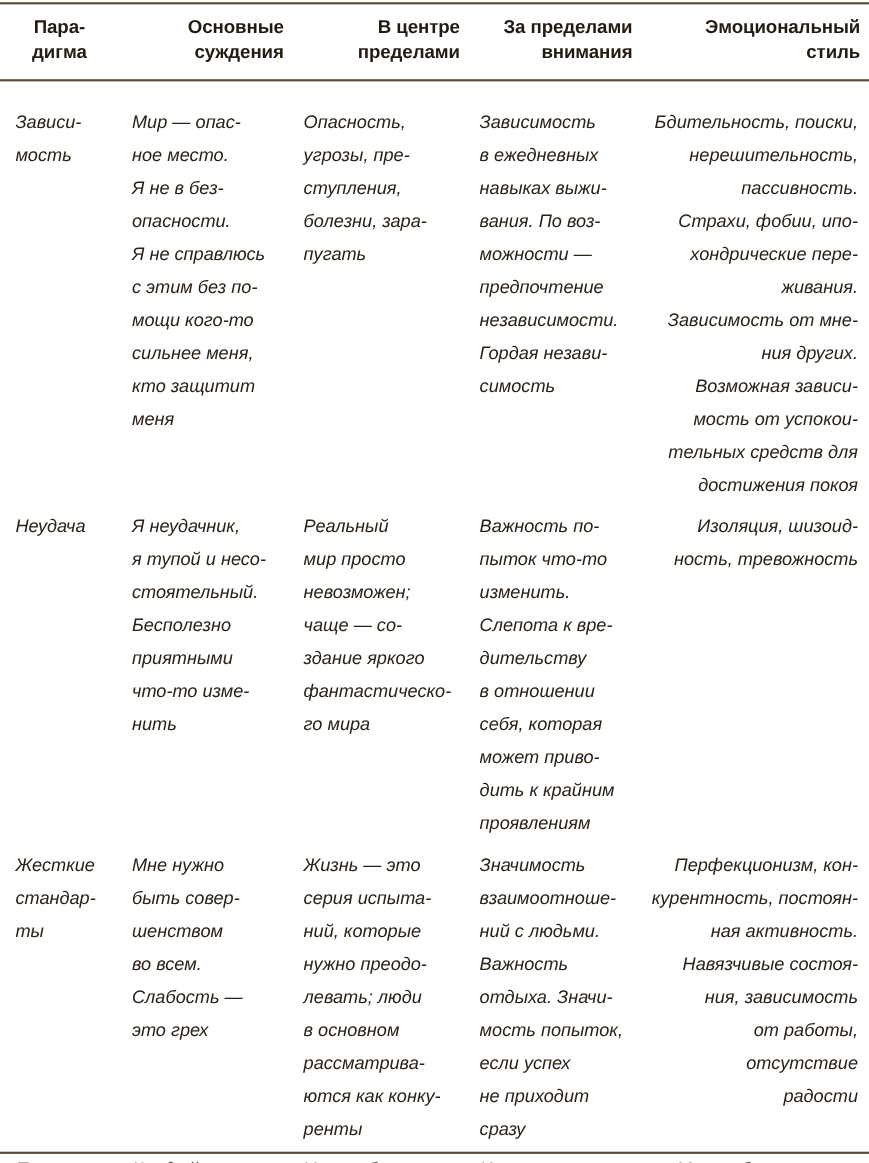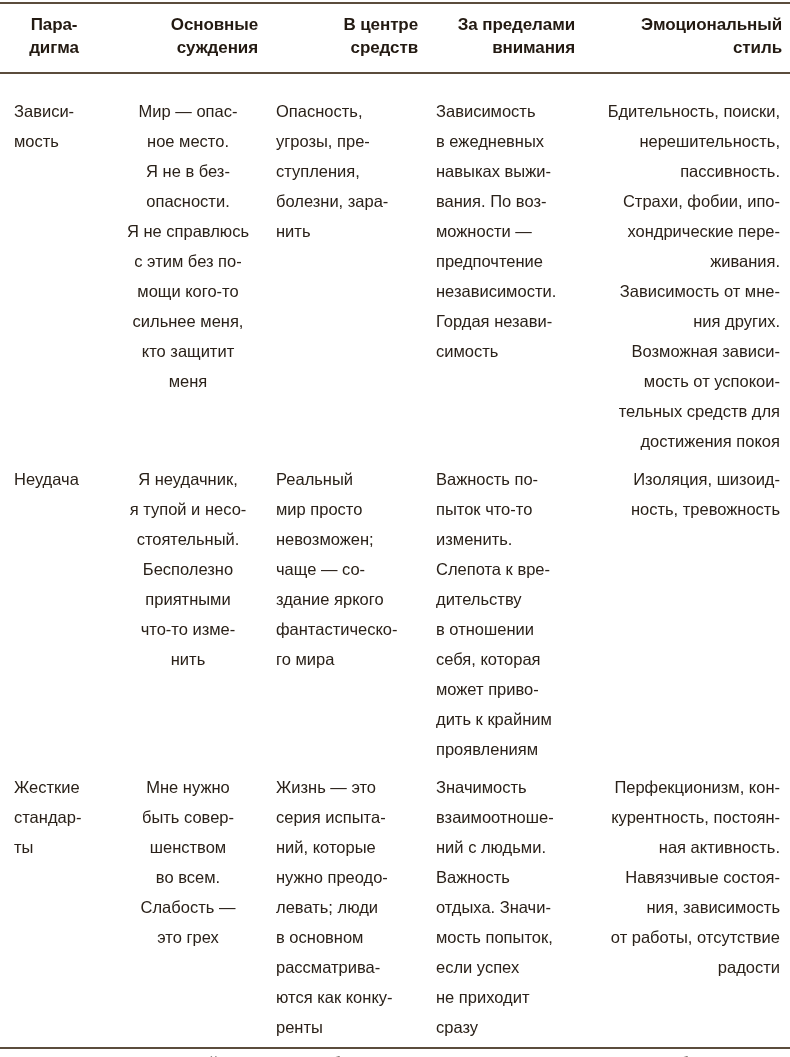--- a/index.html
+++ b/index.html
@@ -65,29 +65,30 @@
 
   tbody td {
     vertical-align: top;
     text-align: left;
     font-size: 16.5px;
     line-height: 30px;
     color: #2a2119;
     padding: 0 10px 0 0;
     border: 0;
     white-space: pre-line;
+    font-style: italic;
   }
 
   tbody tr.row-1 td { height: 285px; padding-top: 24px; }
   tbody tr.row-2 td { height: 240px; padding-top: 8px; }
   tbody tr.row-3 td { height: 228px; padding-top: 8px; }
   tbody tr.row-4 td { height: 190px; padding-top: 6px; }
 
   td.col-para  { padding-left: 14px; }
-  td.col-judg  { padding-left: 10px; text-align: center; }
+  td.col-judg  { padding-left: 10px; }
   td.col-focus { padding-left: 10px; }
   td.col-out   { padding-left: 10px; }
   td.col-emo   { padding-left: 9px; text-align: right; }
 </style>
 </head>
 <body>
 
 <div class="table-wrap">
 
   <div class="rule top"></div>
@@ -102,21 +103,21 @@
         <col class="c4">
         <col class="c5">
     </colgroup>
     <thead>
       <tr>
         <th class="first">Пара-
 дигма</th>
         <th>Основные
 суждения</th>
         <th>В центре
-средств</th>
+пределами</th>
         <th>За пределами
 внимания</th>
         <th>Эмоциональный
 стиль</th>
       </tr>
     </thead>
     <tbody>
       <tr class="row-1">
         <td class="col-para">Зависи-
 мость</td>
@@ -127,21 +128,21 @@
 Я не справлюсь
 с этим без по-
 мощи кого-то
 сильнее меня,
 кто защитит
 меня</td>
         <td class="col-focus">Опасность,
 угрозы, пре-
 ступления,
 болезни, зара-
-нить</td>
+пугать</td>
         <td class="col-out">Зависимость
 в ежедневных
 навыках выжи-
 вания. По воз-
 можности —
 предпочтение
 независимости.
 Гордая незави-
 симость</td>
         <td class="col-emo">Бдительность, поиски,

